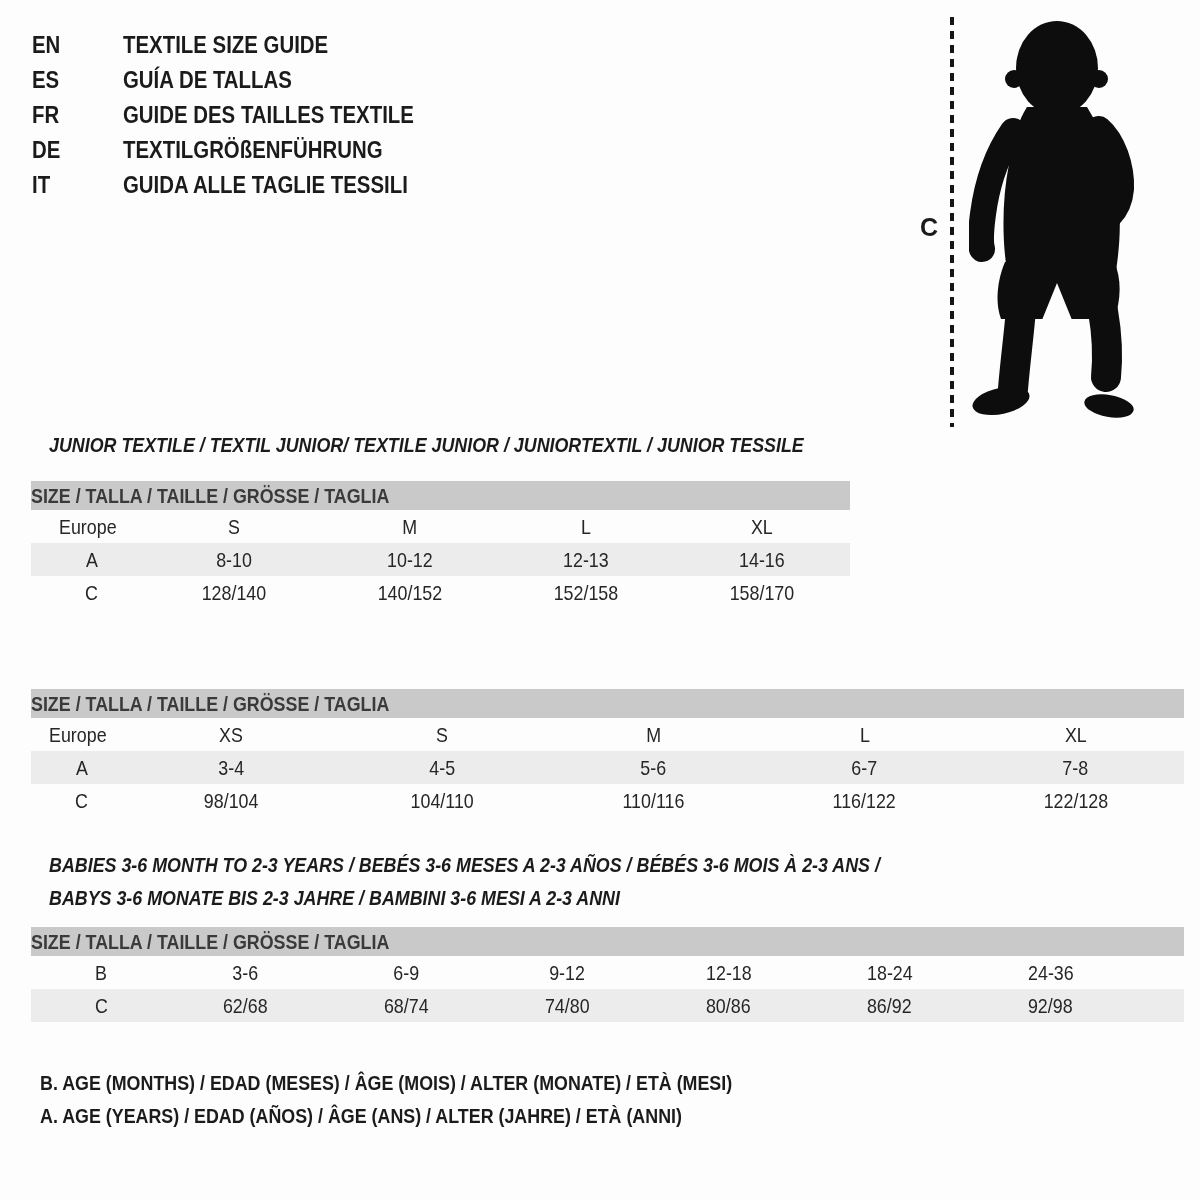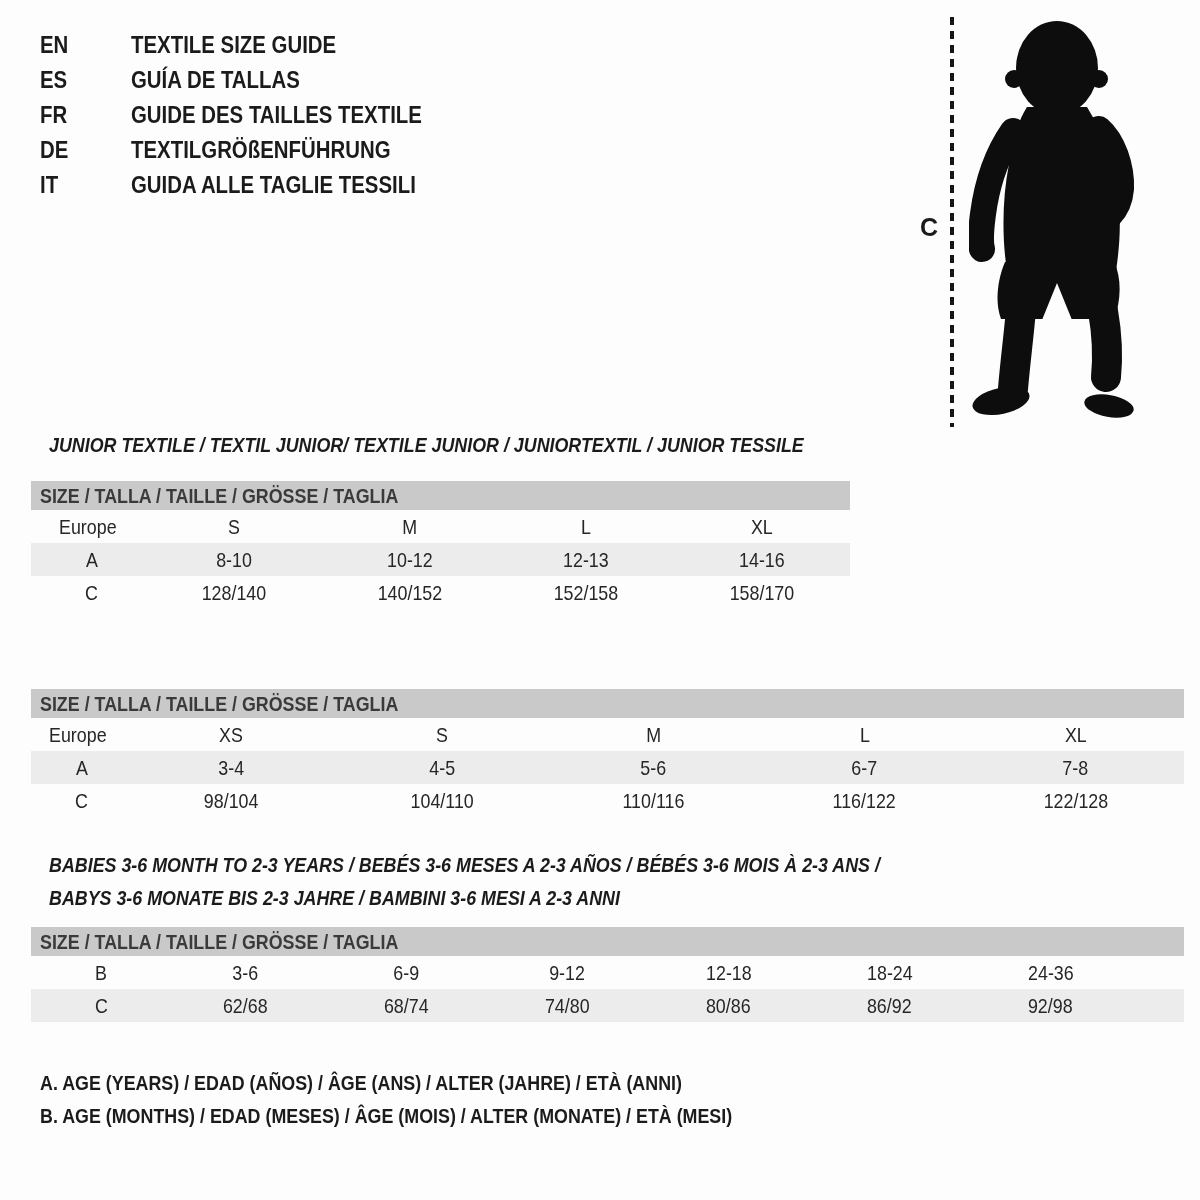--- a/index.html
+++ b/index.html
@@ -5,21 +5,21 @@
   html,body{margin:0;padding:0;background:#fff;}
   .page{
     position:relative;width:1200px;height:1200px;background:#fdfdfd;
     font-family:"Liberation Sans","DejaVu Sans",sans-serif;color:#1b1b1b;overflow:hidden;
   }
   
   .cx{display:inline-block;transform:scaleX(0.85);transform-origin:0 50%;white-space:pre;}
   .ccx{display:inline-block;transform:scaleX(0.85);transform-origin:50% 50%;white-space:pre;}
 
   
-  .lang-block{position:absolute;left:40px;top:27px;}
+  .lang-block{position:absolute;left:32px;top:27px;}
   .lang-row{display:flex;height:35px;align-items:center;font-size:24px;font-weight:bold;}
   .lang-code{width:91px;}
 
   
   .measure-line{
     position:absolute;left:950px;top:17px;width:4px;height:410px;
     background:repeating-linear-gradient(to bottom,#161616 0 8px,transparent 8px 14px);
   }
   .measure-label{position:absolute;left:920px;top:213px;font-size:25px;font-weight:bold;}
   .silhouette{position:absolute;left:969px;top:19px;width:166px;height:400px;}
@@ -29,21 +29,21 @@
   .h-junior{top:433px;}
   .h-children{top:641px;}
   .h-babies{top:848px;line-height:33px;}
   .sub-a{font-size:13px;vertical-align:-4px;}
 
   
   .size-table{position:absolute;left:31px;}
   .junior-table{top:481px;width:819px;}
   .children-table{top:689px;width:1153px;}
   .babies-table{top:927px;width:1153px;}
-  .t-head{height:29px;background:#c9c9c9;display:flex;align-items:center;padding-left:9px;
+  .t-head{height:29px;background:#c9c9c9;display:flex;align-items:center;
           font-size:21px;font-weight:bold;color:#3a3a3a;box-sizing:border-box;}
   .t-row{display:grid;height:33px;align-items:center;font-size:21px;color:#262626;}
   .junior-table .t-row{grid-template-columns:115px repeat(4,176px);}
   .children-table .t-row{grid-template-columns:95px repeat(5,211px);}
   .babies-table .t-row{grid-template-columns:134px repeat(6,161px);}
   .t-row.shaded{background:#ececec;}
   .t-cell{text-align:center;}
   .t-label{text-align:center;padding-left:9px;}
 
   
@@ -178,17 +178,17 @@
       <div class="t-cell"><span class="ccx">62/68</span></div>
       <div class="t-cell"><span class="ccx">68/74</span></div>
       <div class="t-cell"><span class="ccx">74/80</span></div>
       <div class="t-cell"><span class="ccx">80/86</span></div>
       <div class="t-cell"><span class="ccx">86/92</span></div>
       <div class="t-cell"><span class="ccx">92/98</span></div>
     </div>
   </div>
 
   <div class="notes">
+    <div><span class="cx">B. AGE (MONTHS) / EDAD (MESES) / ÂGE (MOIS) / ALTER (MONATE) / ETÀ (MESI)</span></div>
     <div><span class="cx">A. AGE (YEARS) / EDAD (AÑOS) / ÂGE (ANS) / ALTER (JAHRE) / ETÀ (ANNI)</span></div>
-    <div><span class="cx">B. AGE (MONTHS) / EDAD (MESES) / ÂGE (MOIS) / ALTER (MONATE) / ETÀ (MESI)</span></div>
   </div>
 
 </div>
 
 </body></html>

